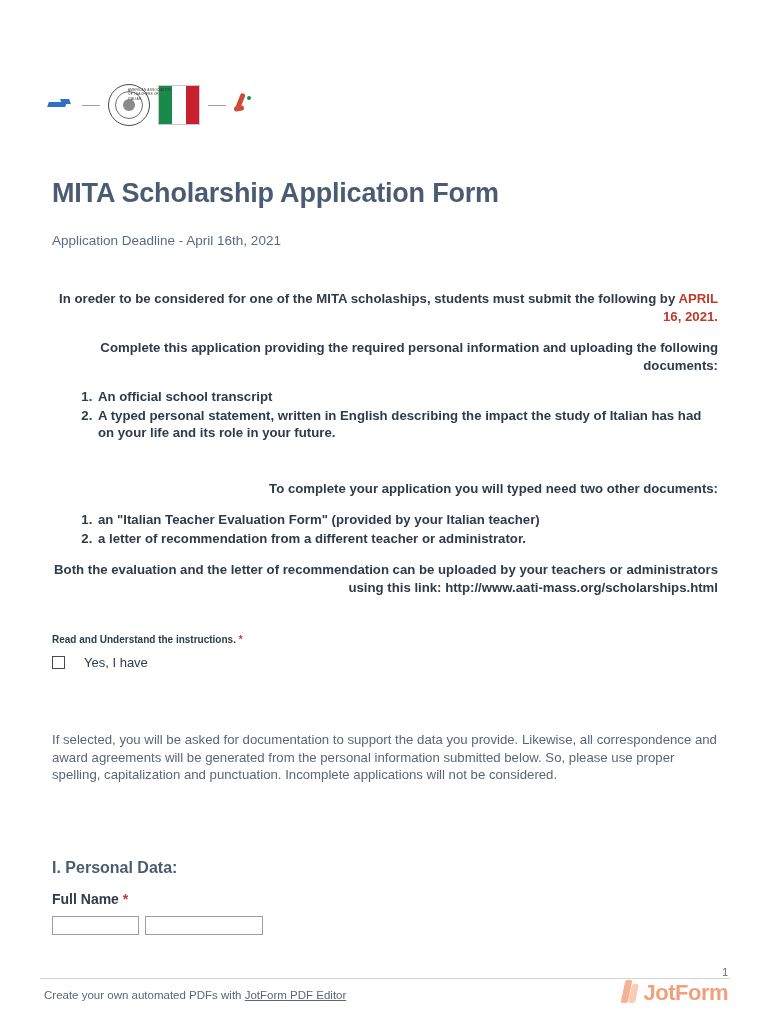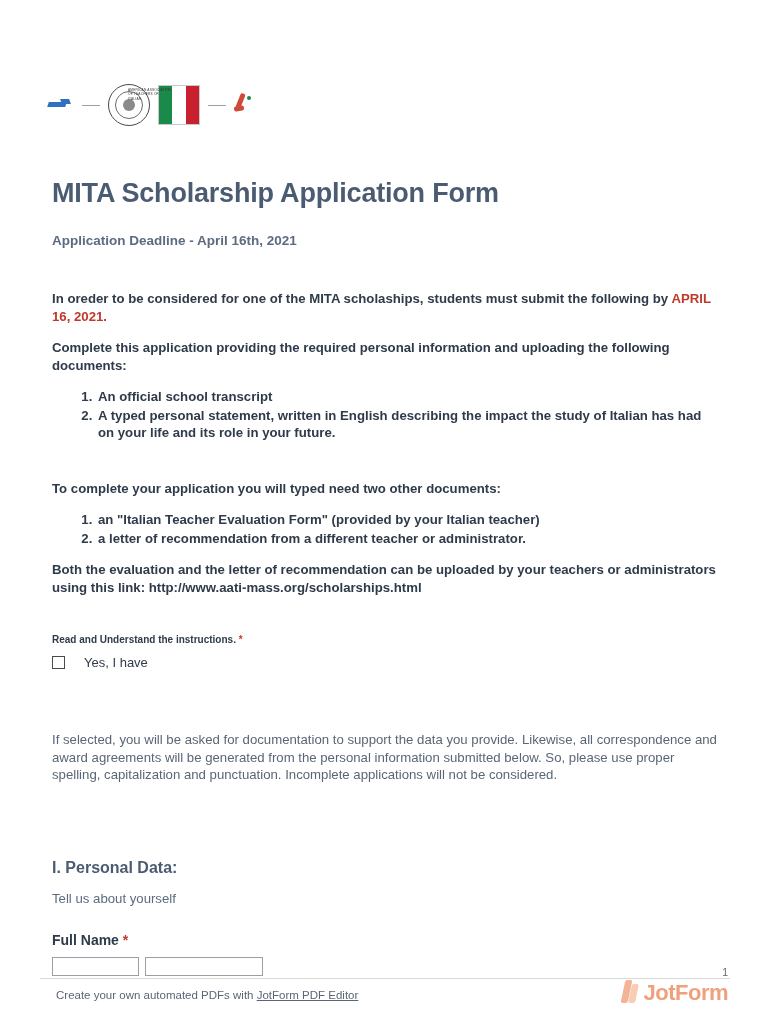--- a/index.html
+++ b/index.html
@@ -133,37 +133,36 @@
     font-weight: bold;
     color: #4b5b72;
     letter-spacing: -.2px;
   }
   .form-subtitle {
     position: absolute;
     left: 52px;
     top: 233px;
     font-size: 13.5px;
     color: #5d6b80;
-    font-weight: bold;
   }
 
   
   .content {
     position: absolute;
     left: 52px;
     top: 290px;
     width: 666px;
   }
   .para {
     font-size: 13.2px;
     line-height: 17.5px;
     color: #2f3b4a;
     margin: 0 0 14px 0;
   }
-  .para.bold { font-weight: bold; }
+  .para.bold { font-weight: bold; text-align: right; }
   .red { color: #c0392b; font-weight: bold; }
 
   ol.doclist {
     margin: 2px 0 14px 0;
     padding-left: 44px;
     font-size: 13.2px;
     line-height: 17.5px;
     color: #2f3b4a;
     font-weight: bold;
   }
@@ -234,21 +233,21 @@
   .footer-rule {
     position: absolute;
     left: 40px;
     top: 978px;
     width: 690px;
     height: 1px;
     background: #d8d8d8;
   }
   .footer-text {
     position: absolute;
-    left: 56px;
+    left: 44px;
     top: 989px;
     font-size: 11.5px;
     color: #5a6676;
   }
   .footer-text a {
     color: #5a6676;
     text-decoration: underline;
   }
   .page-num {
     position: absolute;
@@ -357,21 +356,20 @@
     <div class="spacer-lg"></div>
     <div class="spacer-lg"></div>
 
     <p class="note">If selected, you will be asked for documentation to support the data you provide. Likewise, all correspondence and award agreements will be generated from the personal information submitted below. So, please use proper spelling, capitalization and punctuation. Incomplete applications will not be considered.</p>
 
     <div class="spacer-lg"></div>
     <div class="spacer-lg"></div>
     <div class="spacer-md"></div>
 
     <div class="section-title">I. Personal Data:</div>
-    <div class="section-sub">Tell us about yourself</div>
 
     <div class="field-label">
       <span>Full Name</span>
       <span class="req-star">*</span>
     </div>
     <div class="field-row">
       <input class="text-input" type="text" value="" style="">
       <input class="text-input wide" type="text" value="" style="">
     </div>
   </div>

